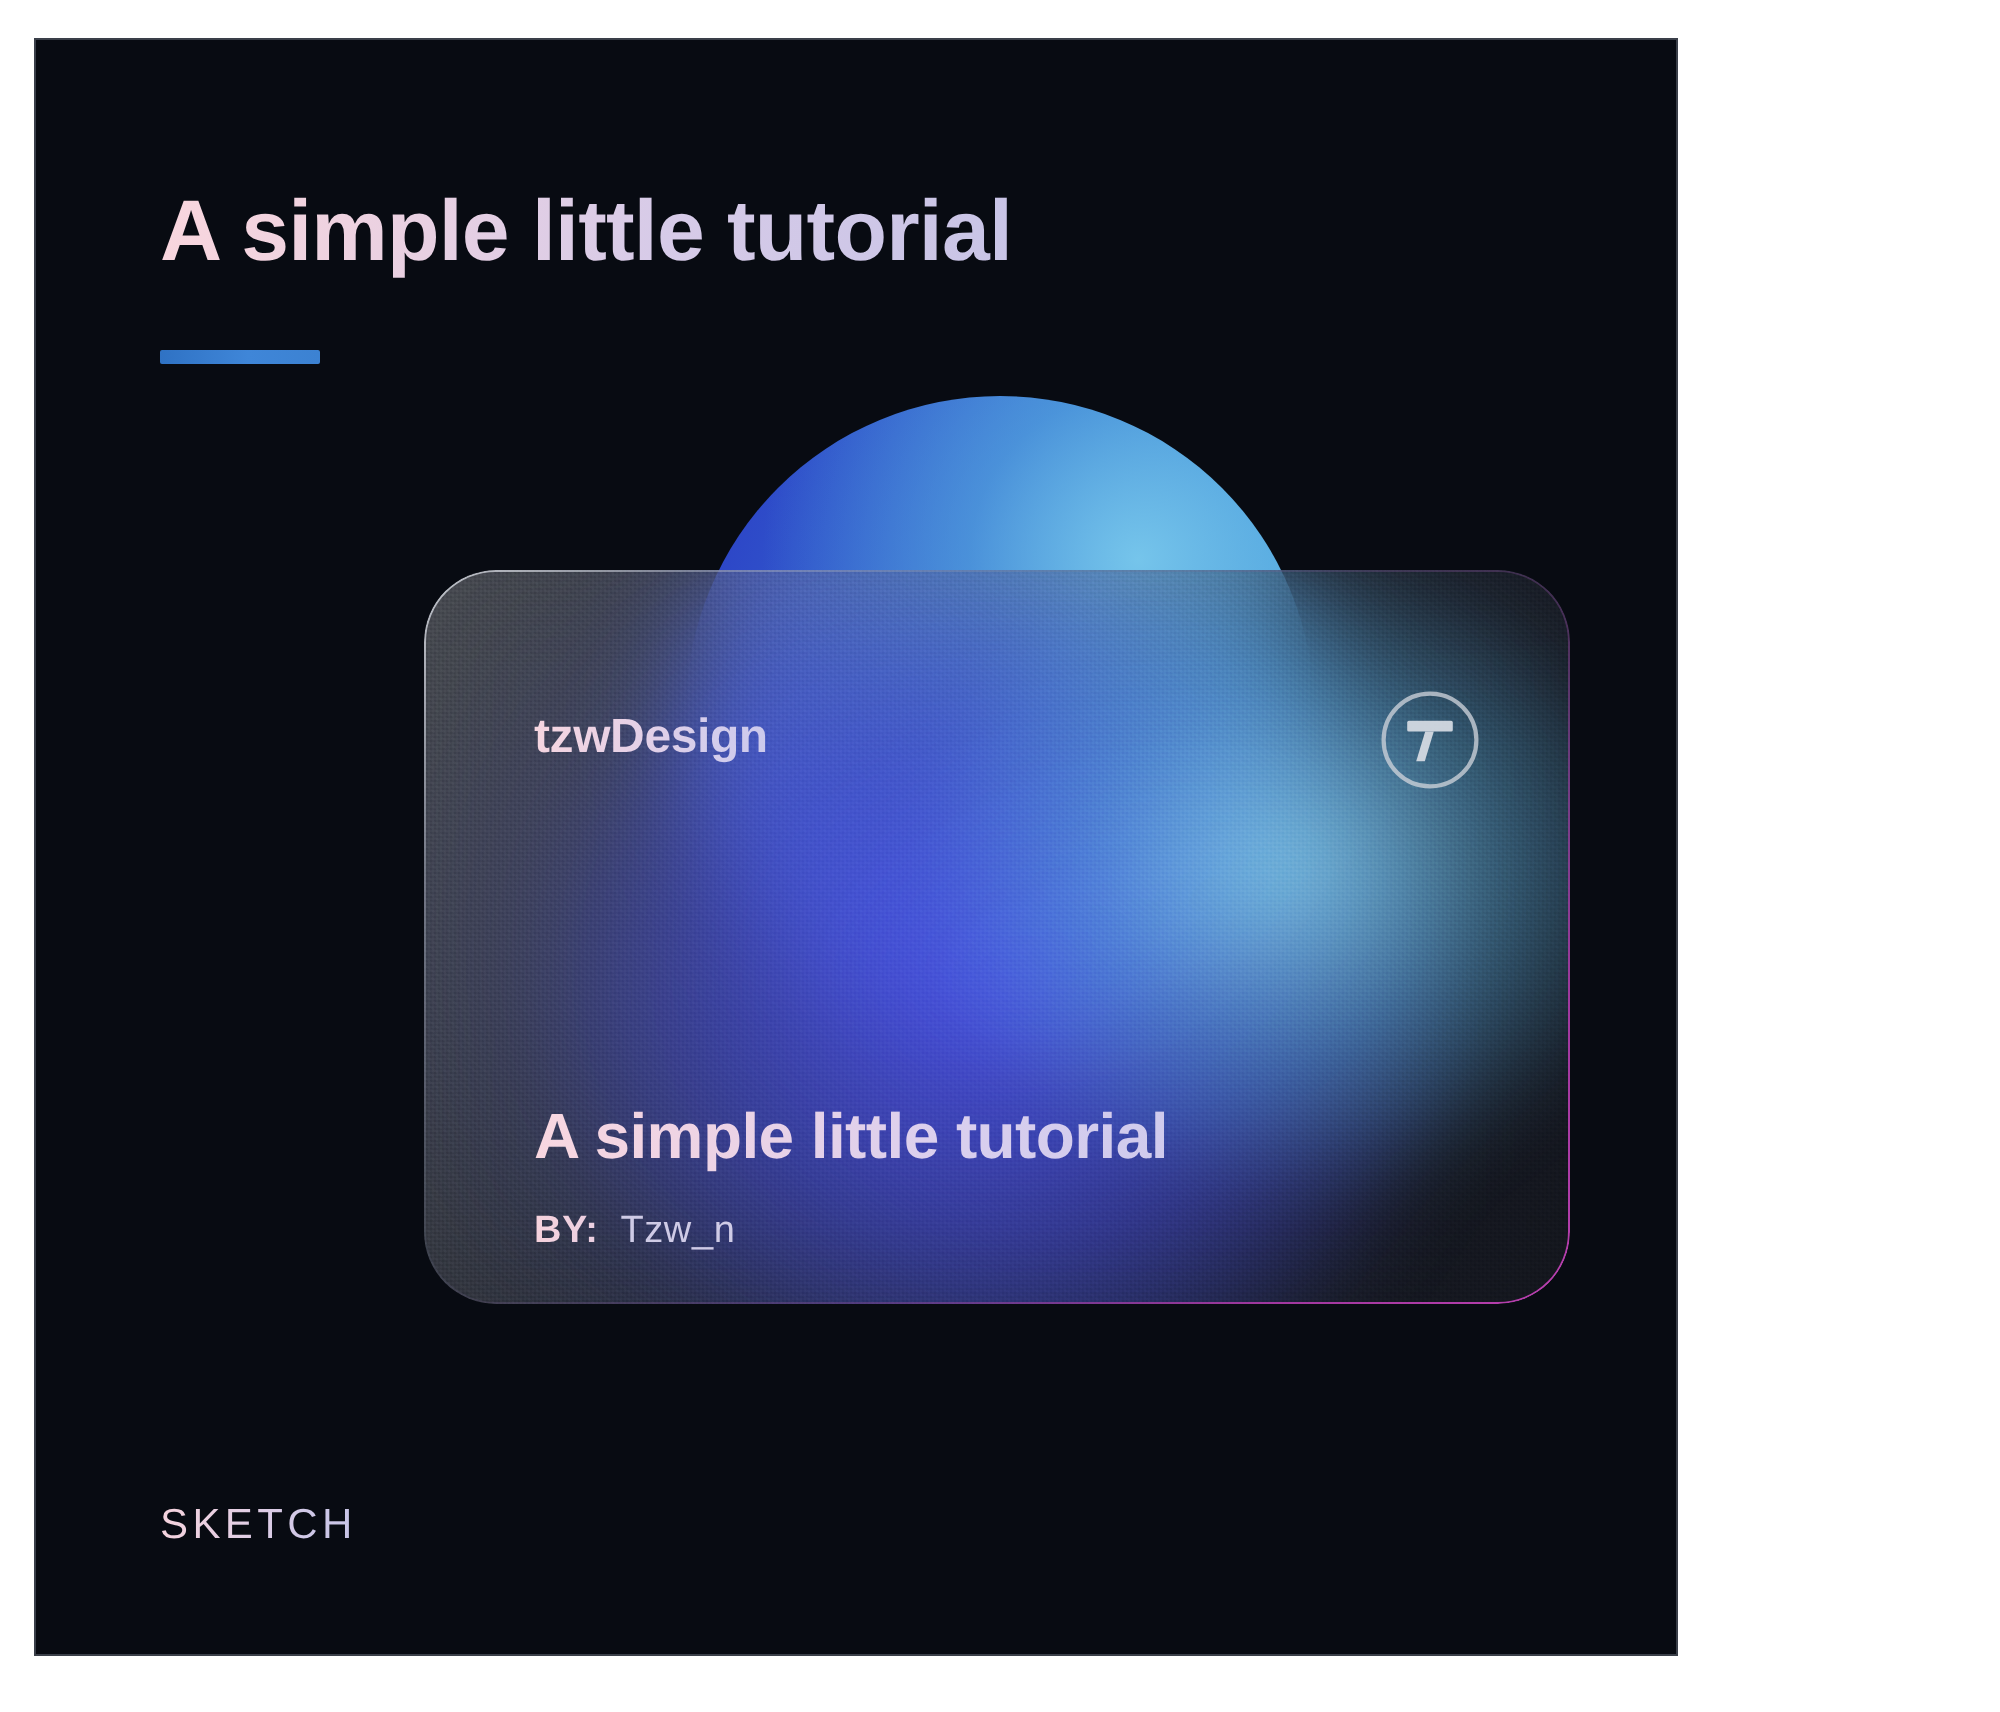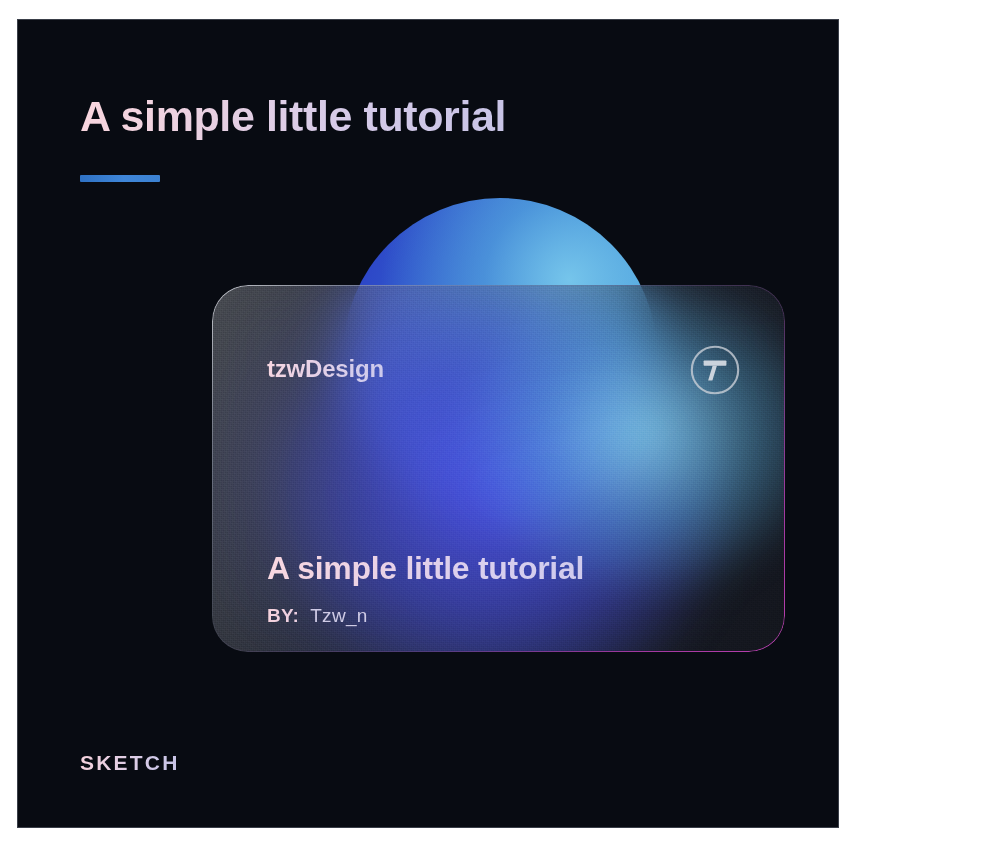--- a/index.html
+++ b/index.html
@@ -51,21 +51,21 @@
     border-radius: 1px;
     background: linear-gradient(90deg, #2f72c4 0%, #3f86d8 55%, #3c82d2 100%);
   }
 
   
   #sketch-label {
     position: absolute;
     left: 62px;
     top: 731px;
     font-size: 21px;
-    font-weight: 700;
+    font-weight: 400;
     letter-spacing: 2.2px;
     white-space: nowrap;
     background: linear-gradient(100deg, #f6d3dd 0%, #e6cfe3 35%, #cfc8e7 75%, #c6c3e6 100%);
     -webkit-background-clip: text;
     background-clip: text;
     color: transparent;
     text-align: center;
     -webkit-text-fill-color: transparent;
   }
 

